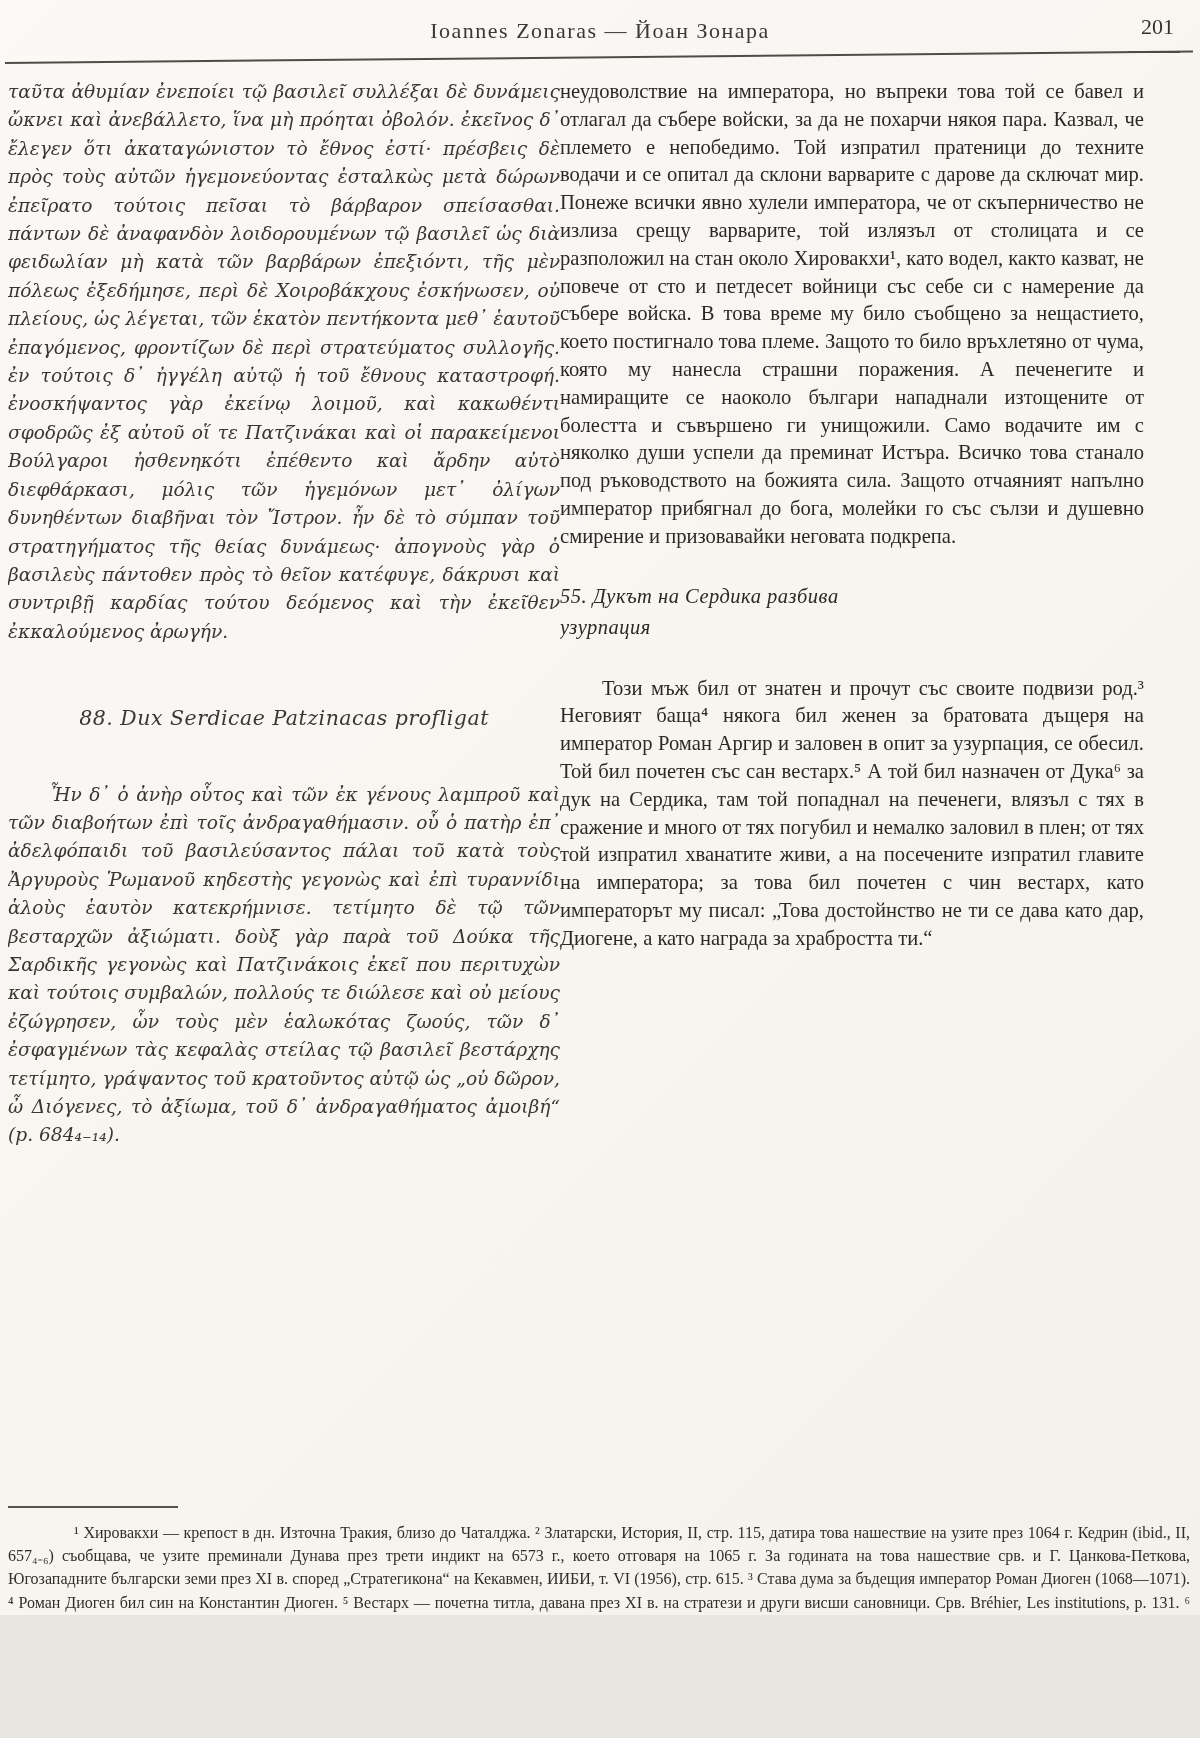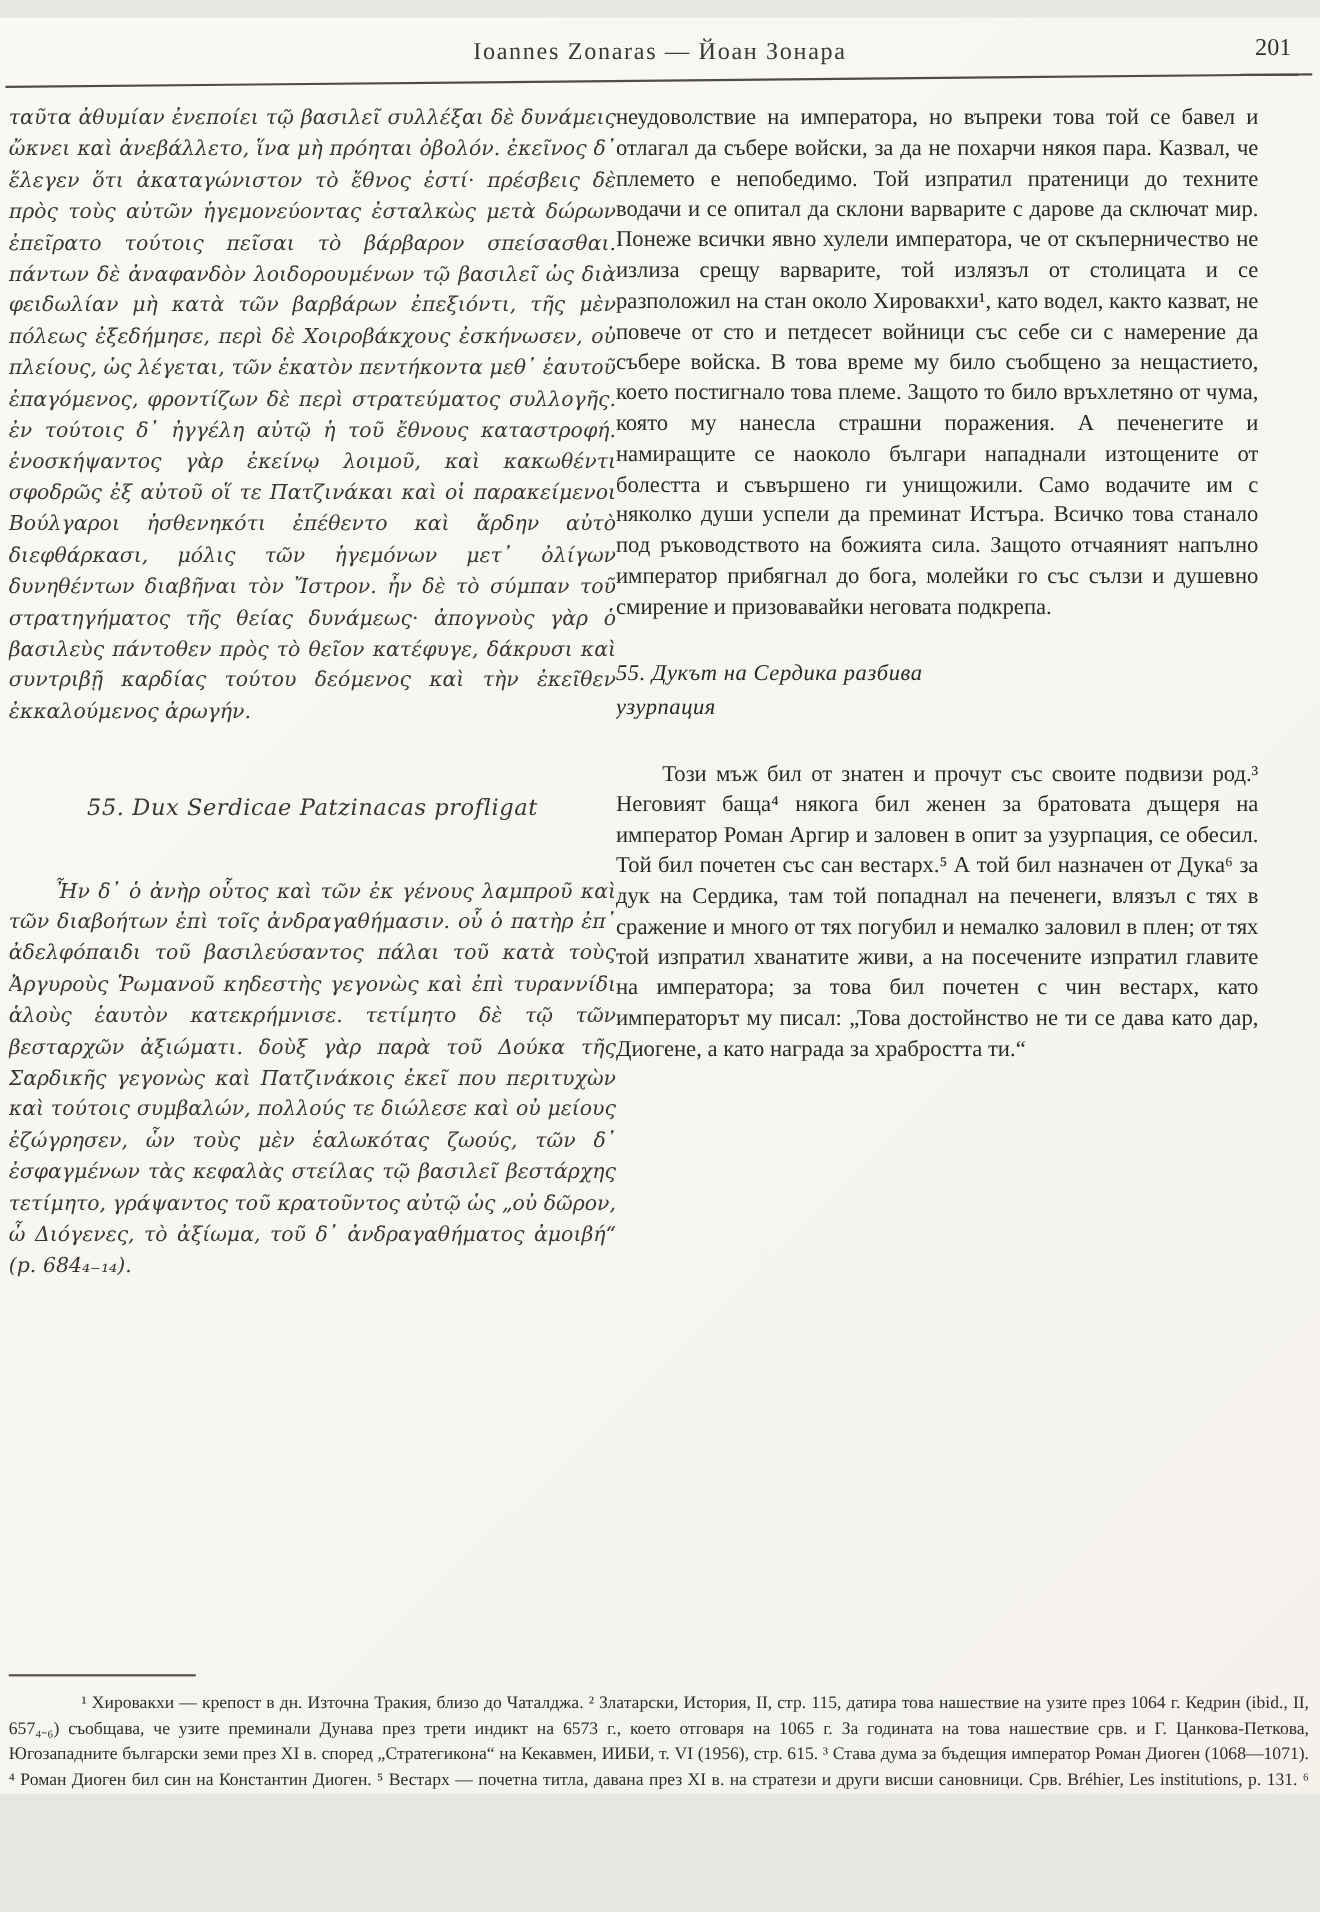--- a/index.html
+++ b/index.html
@@ -1,19 +1,19 @@
 <!DOCTYPE html>
 <html><head>
 <meta charset="utf-8">
 <style>
   html,body{margin:0;padding:0;background:#e8e6e0;}
   .page{
     position:relative;
     width:1200px;height:1615px;
-    margin:16px auto;
+    margin:0 auto;
     background:linear-gradient(135deg,#faf9f6 0%,#f7f5f0 55%,#f3f1ea 100%);
     color:#2c2a27;
     font-family:"Liberation Serif", serif;
     overflow:hidden;
   }
   
   .hdr{position:absolute;top:12px;left:0;right:0;height:42px;}
   .running-title{
     position:absolute;left:0;right:0;top:6px;
     text-align:center;font-size:22px;letter-spacing:1.5px;color:#3b3934;
@@ -79,21 +79,21 @@
     <div class="running-title">Ioannes Zonaras — Йоан Зонара</div>
     <div class="page-number">201</div>
   </div>
   <div class="page-number-rule"></div>
   <div class="header-rule"></div>
 
   <div class="columns">
 
     <section class="col greek">
       <p class="p1">ταῦτα ἀθυμίαν ἐνεποίει τῷ βασιλεῖ συλλέξαι δὲ δυνάμεις ὤκνει καὶ ἀνεβάλλετο, ἵνα μὴ πρόηται ὀβολόν. ἐκεῖνος δ᾽ ἔλεγεν ὅτι ἀκαταγώνιστον τὸ ἔθνος ἐστί· πρέσβεις δὲ πρὸς τοὺς αὐτῶν ἡγεμονεύοντας ἐσταλκὼς μετὰ δώρων ἐπεῖρατο τούτοις πεῖσαι τὸ βάρβαρον σπείσασθαι. πάντων δὲ ἀναφανδὸν λοιδορουμένων τῷ βασιλεῖ ὡς διὰ φειδωλίαν μὴ κατὰ τῶν βαρβάρων ἐπεξιόντι, τῆς μὲν πόλεως ἐξεδήμησε, περὶ δὲ Χοιροβάκχους ἐσκήνωσεν, οὐ πλείους, ὡς λέγεται, τῶν ἑκατὸν πεντήκοντα μεθ᾽ ἑαυτοῦ ἐπαγόμενος, φροντίζων δὲ περὶ στρατεύματος συλλογῆς. ἐν τούτοις δ᾽ ἠγγέλη αὐτῷ ἡ τοῦ ἔθνους καταστροφή. ἐνοσκήψαντος γὰρ ἐκείνῳ λοιμοῦ, καὶ κακωθέντι σφοδρῶς ἐξ αὐτοῦ οἵ τε Πατζινάκαι καὶ οἱ παρακείμενοι Βούλγαροι ἠσθενηκότι ἐπέθεντο καὶ ἄρδην αὐτὸ διεφθάρκασι, μόλις τῶν ἡγεμόνων μετ᾽ ὀλίγων δυνηθέντων διαβῆναι τὸν Ἴστρον. ἦν δὲ τὸ σύμπαν τοῦ στρατηγήματος τῆς θείας δυνάμεως· ἀπογνοὺς γὰρ ὁ βασιλεὺς πάντοθεν πρὸς τὸ θεῖον κατέφυγε, δάκρυσι καὶ συντριβῇ καρδίας τούτου δεόμενος καὶ τὴν ἐκεῖθεν ἐκκαλούμενος ἀρωγήν.</p>
-      <h2 class="heading">55. Dux Serdicae Patzinacas profligat</h2>
+      <h2 class="heading">88. Dux Serdicae Patzinacas profligat</h2>
       <p class="p3 indent">Ἦν δ᾽ ὁ ἀνὴρ οὗτος καὶ τῶν ἐκ γένους λαμπροῦ καὶ τῶν διαβοήτων ἐπὶ τοῖς ἀνδραγαθήμασιν. οὗ ὁ πατὴρ ἐπ᾽ ἀδελφόπαιδι τοῦ βασιλεύσαντος πάλαι τοῦ κατὰ τοὺς Ἀργυροὺς Ῥωμανοῦ κηδεστὴς γεγονὼς καὶ ἐπὶ τυραννίδι ἁλοὺς ἑαυτὸν κατεκρήμνισε. τετίμητο δὲ τῷ τῶν βεσταρχῶν ἀξιώματι. δοὺξ γὰρ παρὰ τοῦ Δούκα τῆς Σαρδικῆς γεγονὼς καὶ Πατζινάκοις ἐκεῖ που περιτυχὼν καὶ τούτοις συμβαλών, πολλούς τε διώλεσε καὶ οὐ μείους ἐζώγρησεν, ὧν τοὺς μὲν ἑαλωκότας ζωούς, τῶν δ᾽ ἐσφαγμένων τὰς κεφαλὰς στείλας τῷ βασιλεῖ βεστάρχης τετίμητο, γράψαντος τοῦ κρατοῦντος αὐτῷ ὡς „οὐ δῶρον, ὦ Διόγενες, τὸ ἀξίωμα, τοῦ δ᾽ ἀνδραγαθήματος ἀμοιβή“ (p. 684₄₋₁₄).</p>
     </section>
 
     <section class="col bulgarian">
       <p class="p1">неудоволствие на императора, но въпреки това той се бавел и отлагал да събере войски, за да не похарчи някоя пара. Казвал, че племето е непобедимо. Той изпратил пратеници до техните водачи и се опитал да склони варварите с дарове да сключат мир. Понеже всички явно хулели императора, че от скъперничество не излиза срещу варварите, той излязъл от столицата и се разположил на стан около Хировакхи¹, като водел, както казват, не повече от сто и петдесет войници със себе си с намерение да събере войска. В това време му било съобщено за нещастието, което постигнало това племе. Защото то било връхлетяно от чума, която му нанесла страшни поражения. А печенегите и намиращите се наоколо българи нападнали изтощените от болестта и съвършено ги унищожили. Само водачите им с няколко души успели да преминат Истъра. Всичко това станало под ръководството на божията сила. Защото отчаяният напълно император прибягнал до бога, молейки го със сълзи и душевно смирение и призовавайки неговата подкрепа.</p>
       <h2 class="heading"><span>55. Дукът на Сердика разбива</span><br><span>узурпация</span></h2>
       <p class="p3 indent">Този мъж бил от знатен и прочут със своите подвизи род.³ Неговият баща⁴ някога бил женен за братовата дъщеря на император Роман Аргир и заловен в опит за узурпация, се обесил. Той бил почетен със сан вестарх.⁵ А той бил назначен от Дука⁶ за дук на Сердика, там той попаднал на печенеги, влязъл с тях в сражение и много от тях погубил и немалко заловил в плен; от тях той изпратил хванатите живи, а на посечените изпратил главите на императора; за това бил почетен с чин вестарх, като императорът му писал: „Това достойнство не ти се дава като дар, Диогене, а като награда за храбростта ти.“</p>
     </section>
 
   </div>

